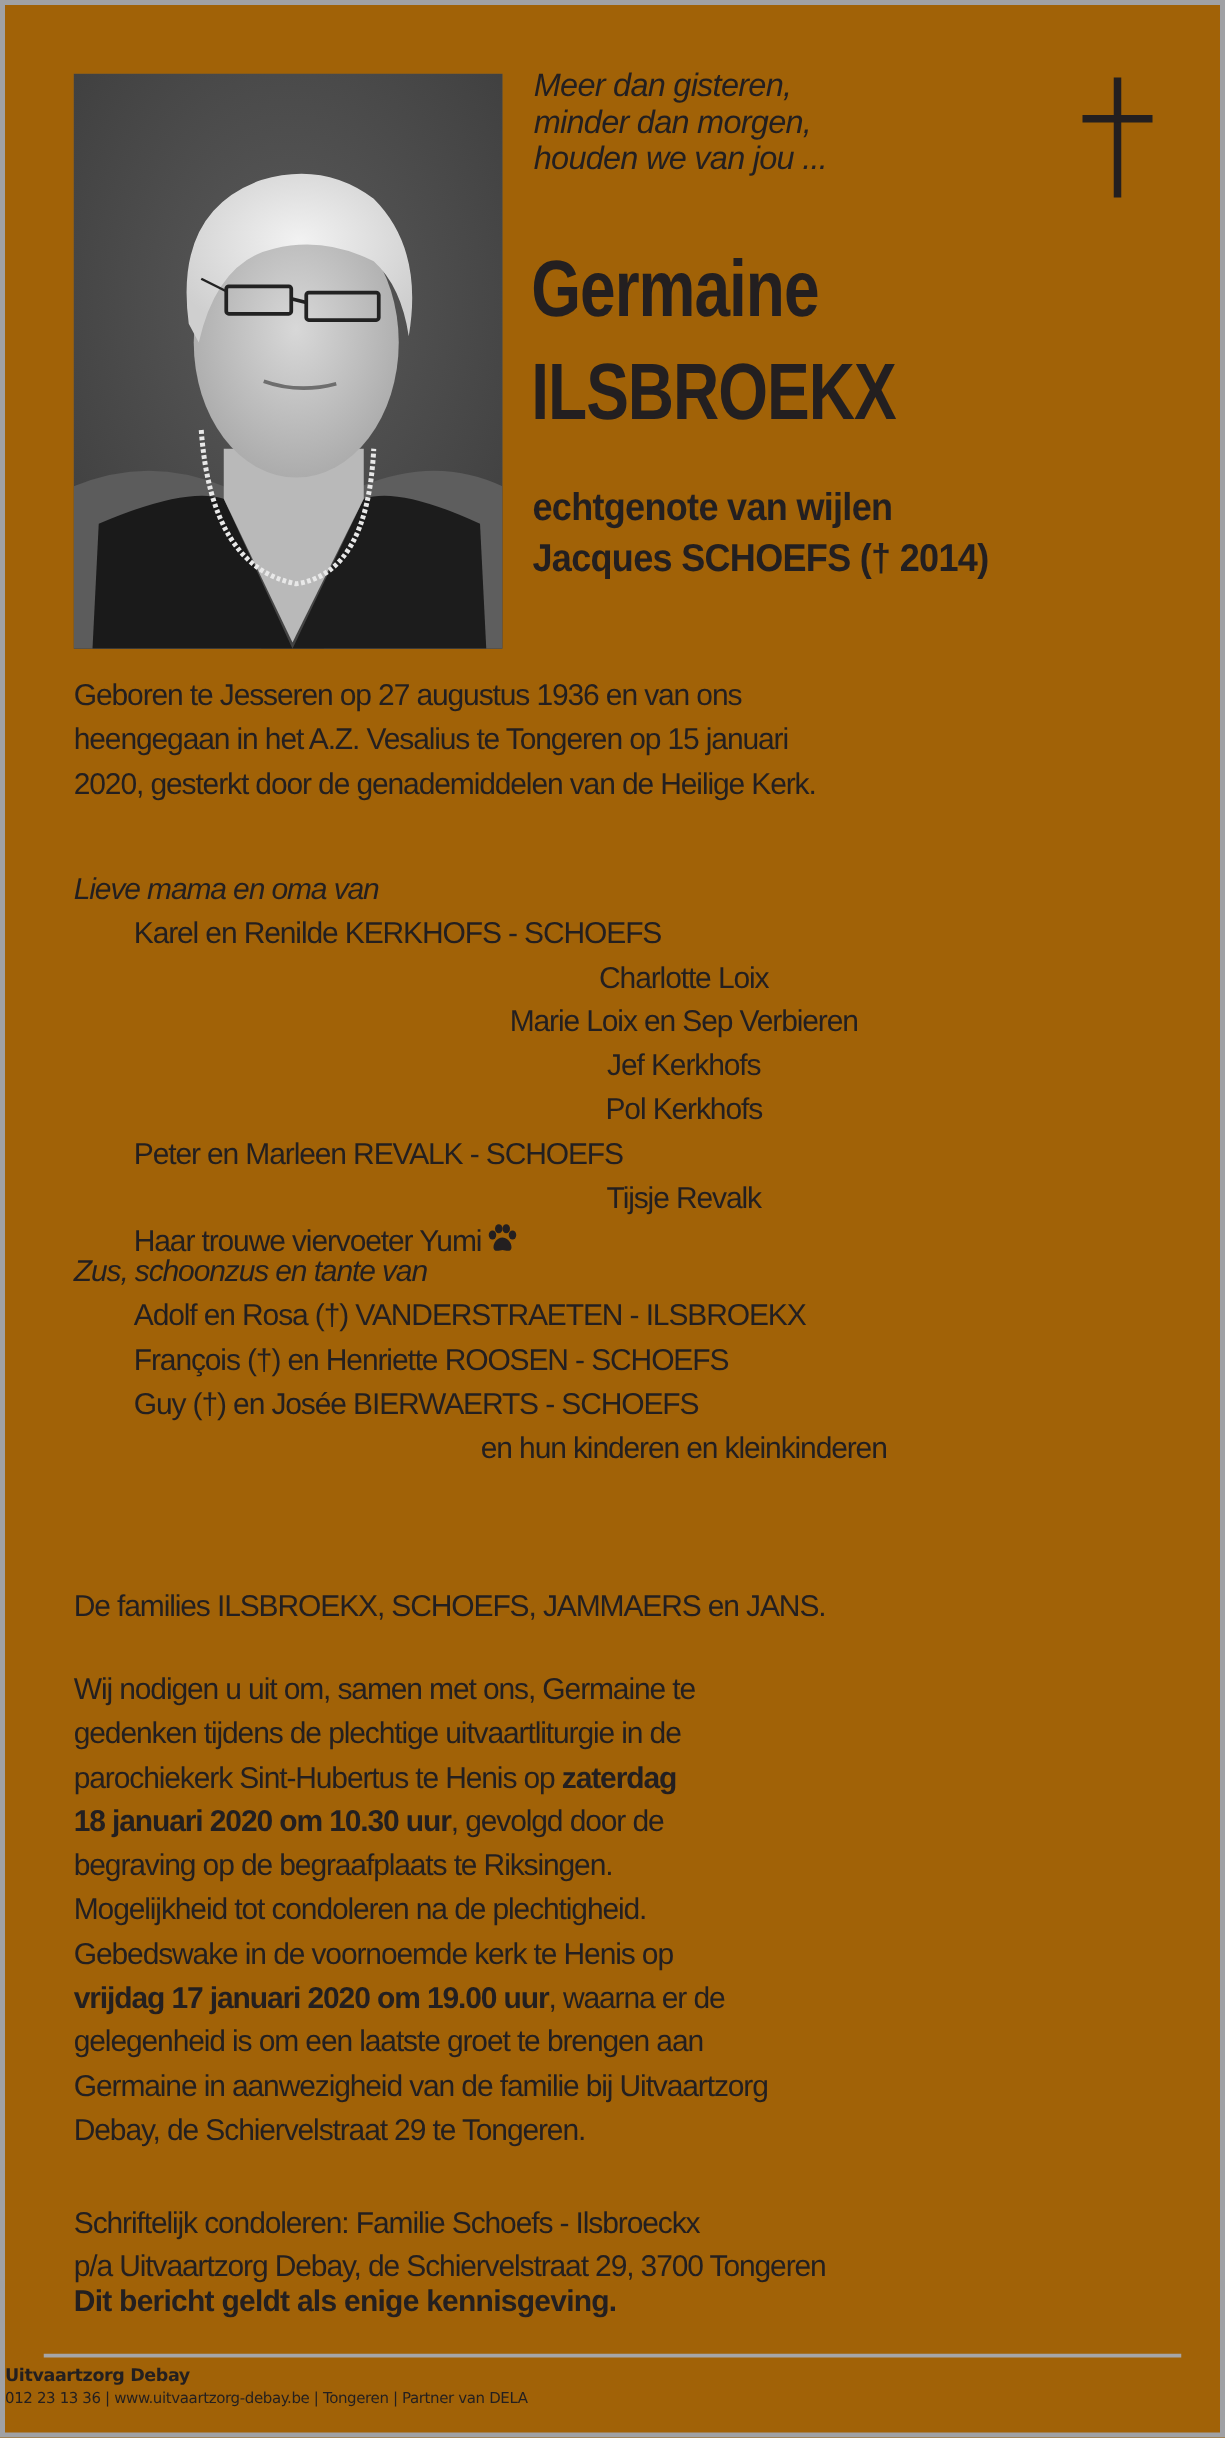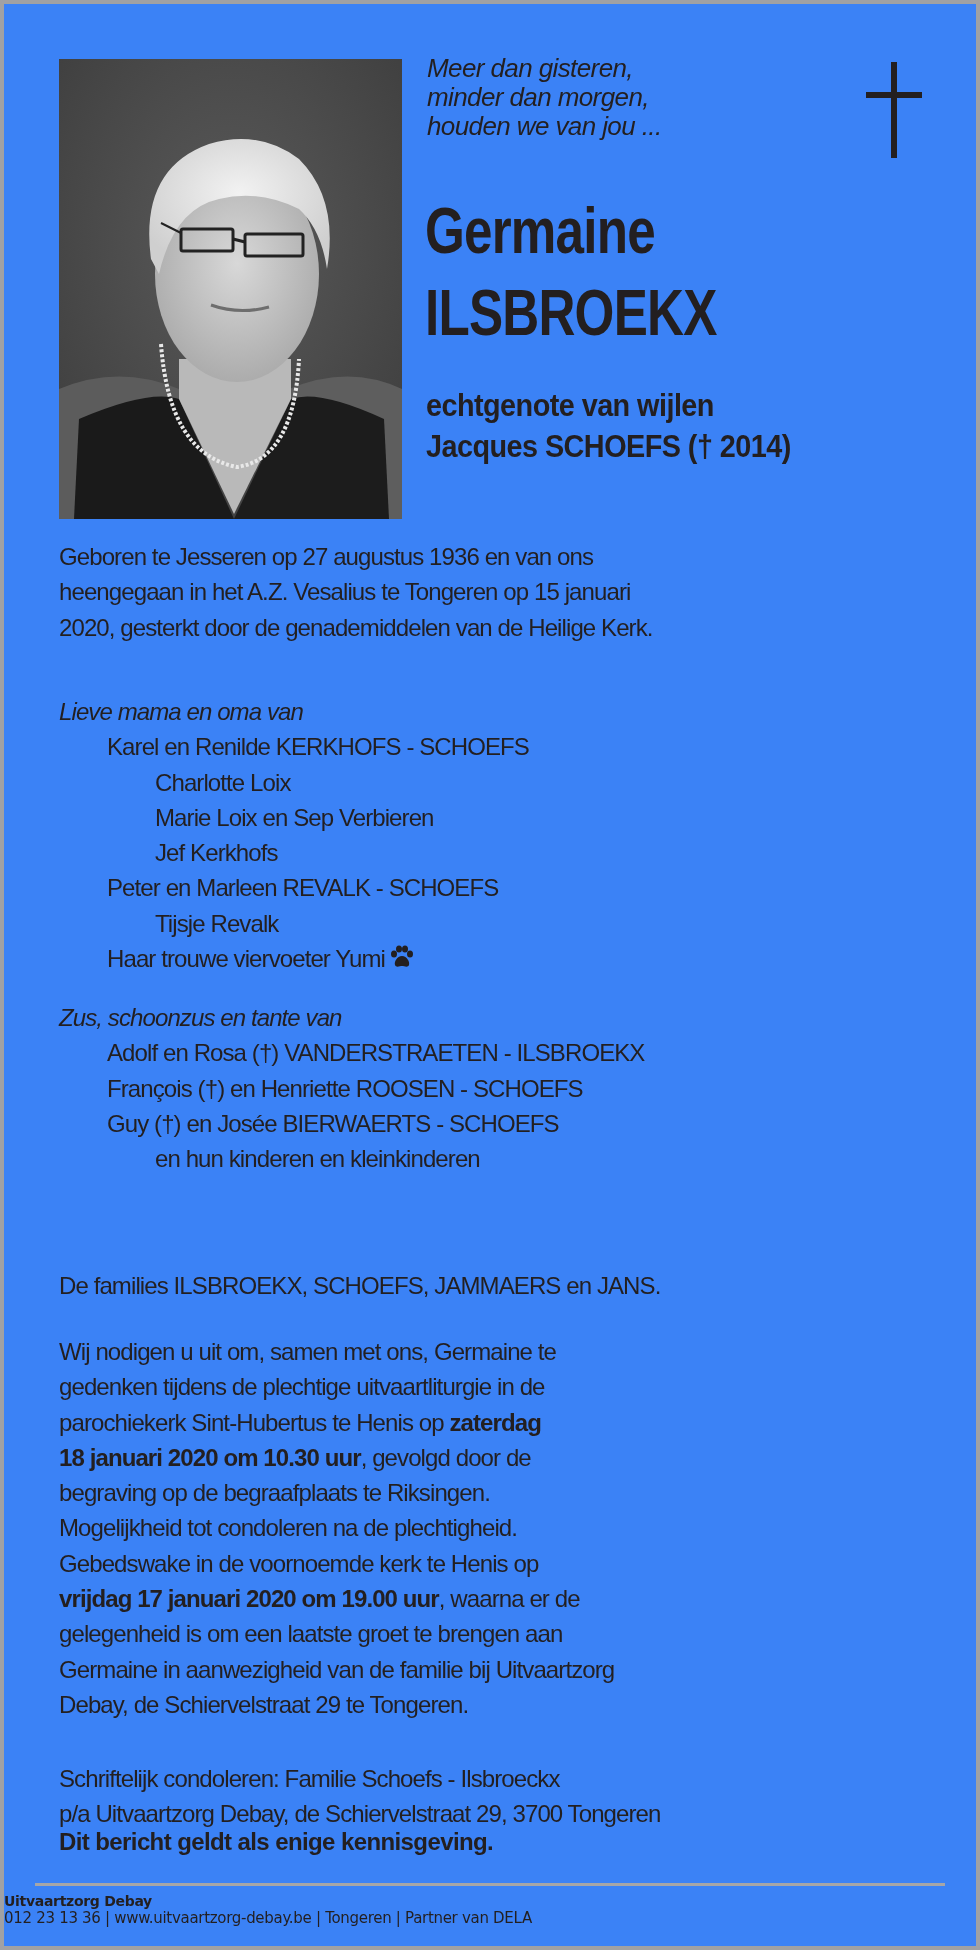--- a/index.html
+++ b/index.html
@@ -4,21 +4,21 @@
 <style>
   html, body { margin: 0; padding: 0; }
   body {
     width: 980px; height: 1950px; position: relative; overflow: hidden;
     background: #a0a1a4;
     font-family: "Liberation Sans", sans-serif;
     color: #231f20;
   }
   .page {
     position: absolute; left: 4px; top: 4px; width: 972px; height: 1942px;
-    background: #3b82f6;
+    background: #a16207;
   }
   .photo {
     position: absolute; left: 55px; top: 55px; width: 343px; height: 460px;
     background: #4d4d4d; overflow: hidden;
   }
   .photo svg { display: block; }
   .poem {
     position: absolute; left: 423px; top: 50px;
     font-style: italic; font-size: 26px; line-height: 29px; letter-spacing: -0.6px;
     color: #231f20;
@@ -41,33 +41,33 @@
     transform: scaleX(0.93); transform-origin: left top;
   }
   .body-text {
     position: absolute; left: 55px; width: 880px;
     font-size: 24px; line-height: 35.3px; letter-spacing: -0.9px;
     white-space: nowrap;
   }
   .body-text div { white-space: nowrap; }
   .italic { font-style: italic; }
   .ind1 { padding-left: 48px; }
-  .ind2 { padding-left: 96px; }
+  .ind2 { padding-left: 96px; text-align: center; }
   .bold { font-weight: bold; }
   .closing { font-weight: bold; letter-spacing: -0.6px; }
   .paw { display: inline-block; width: 26px; height: 24px; vertical-align: -2px; margin-left: 4px; }
   .footer-rule {
     position: absolute; left: 31px; top: 1879px; width: 910px; height: 3px; background: #a6a6a8;
   }
   .footer {
     position: absolute; left: 0; top: 1888px; width: 972px; 
     font-family: "DejaVu Sans", sans-serif; color: #231f20;
   }
   .footer .company { font-weight: bold; font-size: 14px; line-height: 18px; letter-spacing: -0.3px; }
-  .footer .contact { font-size: 15px; line-height: 16px; letter-spacing: -0.3px; }
+  .footer .contact { font-size: 12px; line-height: 16px; letter-spacing: -0.3px; }
 </style>
 </head>
 <body>
 
 <div class="page">
 
   <div class="photo" title="Portrait of Germaine Ilsbroekx">
     <svg width="343" height="460" viewBox="0 0 343 460">
       <defs>
         <radialGradient id="bg" cx="50%" cy="40%" r="70%">
@@ -134,20 +134,21 @@
     <div>heengegaan in het A.Z. Vesalius te Tongeren op 15 januari</div>
     <div>2020, gesterkt door de genademiddelen van de Heilige Kerk.</div>
   </div>
 
   <div class="body-text" style="top:690px;">
     <div class="italic">Lieve mama en oma van</div>
     <div class="ind1">Karel en Renilde KERKHOFS - SCHOEFS</div>
     <div class="ind2">Charlotte Loix</div>
     <div class="ind2">Marie Loix en Sep Verbieren</div>
     <div class="ind2">Jef Kerkhofs</div>
+    <div class="ind2">Pol Kerkhofs</div>
     <div class="ind1">Peter en Marleen REVALK - SCHOEFS</div>
     <div class="ind2">Tijsje Revalk</div>
     <div class="ind1"><span>Haar trouwe viervoeter Yumi</span><span class="paw"><svg width="26" height="24" viewBox="0 0 26 24">
             <ellipse cx="5" cy="9" rx="3" ry="3.6" fill="#231f20"></ellipse>
             <ellipse cx="10" cy="4" rx="3" ry="3.6" fill="#231f20"></ellipse>
             <ellipse cx="16" cy="4" rx="3" ry="3.6" fill="#231f20"></ellipse>
             <ellipse cx="21" cy="9" rx="3" ry="3.6" fill="#231f20"></ellipse>
             <path d="M13 11 C8 11 5 17 6 20 C7 23 11 21 13 21 C15 21 19 23 20 20 C21 17 18 11 13 11 Z" fill="#231f20"></path>
           </svg></span></div>
   </div>

